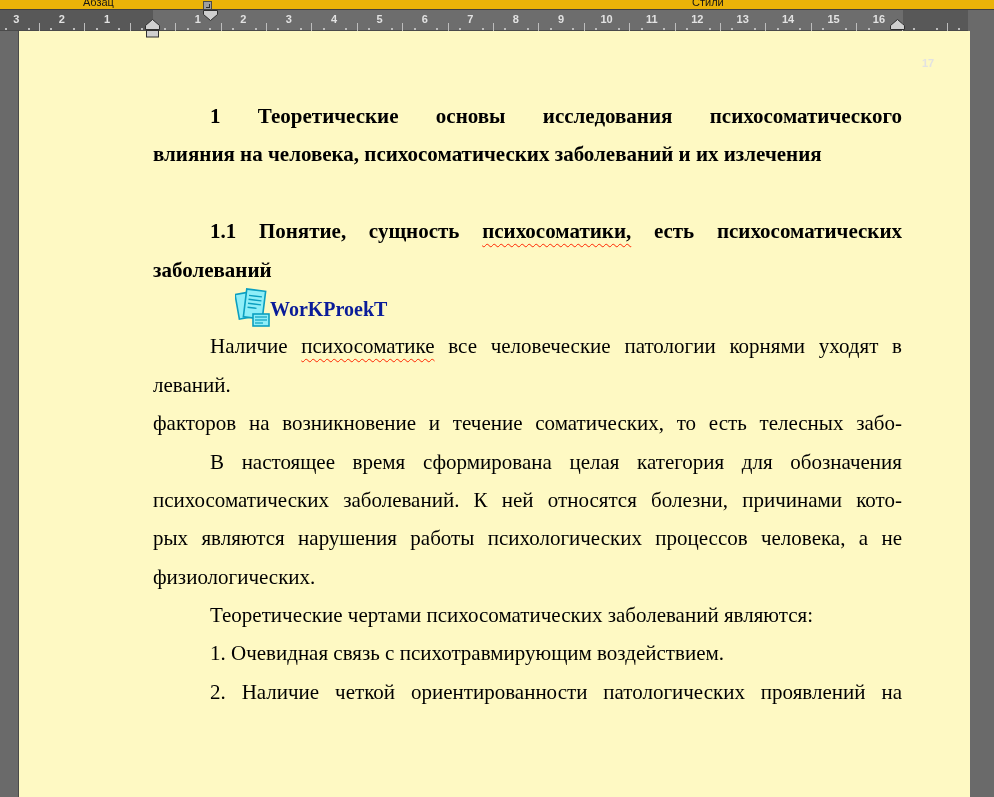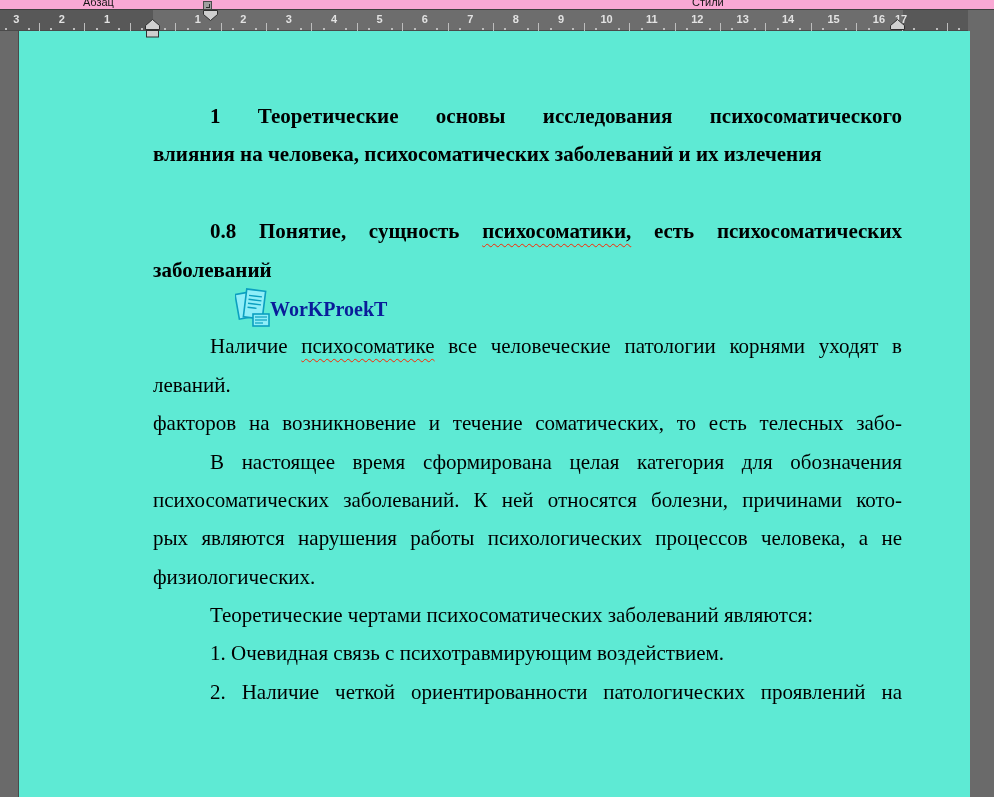--- a/index.html
+++ b/index.html
@@ -4,21 +4,21 @@
 <style>
   html,body{margin:0;padding:0;}
   body{
     width:994px;height:797px;overflow:hidden;position:relative;
     background:#6a6a6a;font-family:"Liberation Sans",sans-serif;
   }
 
   
   .ribbon-strip{
     position:absolute;left:0;top:0;width:994px;height:9px;
-    background:#f9a8d4;border-bottom:1px solid #3f3f3f;overflow:hidden;z-index:5;
+    background:#eab308;border-bottom:1px solid #3f3f3f;overflow:hidden;z-index:5;
   }
   .strip-label{
     position:absolute;top:-4px;font-size:11px;color:#151515;
     font-family:"Liberation Sans",sans-serif;white-space:nowrap;
   }
   .dialog-launcher{
     position:absolute;left:203px;top:1px;width:7px;height:7px;
     border:1px solid #4a4a4a;background:#9f9f9f;
   }
   .dialog-launcher::after{
@@ -39,21 +39,21 @@
     font-weight:bold;font-size:11px;color:#e2e2e2;z-index:2;
     font-family:"Liberation Sans",sans-serif;
   }
   .rtick-dot{position:absolute;top:18px;width:2px;height:2px;background:#bdbdbd;z-index:2;}
   .rtick-line{position:absolute;top:13px;width:1px;height:8px;background:#bdbdbd;z-index:2;}
   .marker{position:absolute;z-index:6;}
 
   
   .page{
     position:absolute;left:18px;top:31px;width:952px;height:766px;
-    background:#5eead4;border-left:1px solid #4a4a4a;box-sizing:border-box;
+    background:#fef9c3;border-left:1px solid #4a4a4a;box-sizing:border-box;
   }
   .doc{
     position:absolute;left:134px;top:66px;width:749px;
     font-family:"Liberation Serif",serif;font-size:21px;color:#000;
   }
   .line{height:38.4px;line-height:38.4px;text-align:justify;text-align-last:justify;white-space:nowrap;}
   .line.left{text-align:left;text-align-last:left;}
   .indent{text-indent:57px;}
   .b{font-weight:bold;}
   .sq{
@@ -109,21 +109,21 @@
     <span class="rnum" style="left: 470.3px;">7</span>
     <span class="rnum" style="left: 515.7px;">8</span>
     <span class="rnum" style="left: 561.1px;">9</span>
     <span class="rnum" style="left: 606.5px;">10</span>
     <span class="rnum" style="left: 651.9px;">11</span>
     <span class="rnum" style="left: 697.3px;">12</span>
     <span class="rnum" style="left: 742.7px;">13</span>
     <span class="rnum" style="left: 788.1px;">14</span>
     <span class="rnum" style="left: 833.5px;">15</span>
     <span class="rnum" style="left: 878.9px;">16</span>
-    <span class="rnum" style="left: 901px;">17</span>
+    <span class="rnum" style="left: 928px; margin-top: 44px;">17</span>
     <div class="rtick-dot" style="left: 4.95px;"></div>
     <div class="rtick-dot" style="left: 27.65px;"></div>
     <div class="rtick-line" style="left: 39px;"></div>
     <div class="rtick-dot" style="left: 50.35px;"></div>
     <div class="rtick-dot" style="left: 73.05px;"></div>
     <div class="rtick-line" style="left: 84.4px;"></div>
     <div class="rtick-dot" style="left: 95.75px;"></div>
     <div class="rtick-dot" style="left: 118.45px;"></div>
     <div class="rtick-line" style="left: 129.8px;"></div>
     <div class="rtick-dot" style="left: 141.15px;"></div>
@@ -185,21 +185,21 @@
 
 <div class="page">
   <div class="doc">
 
     <div class="line b indent">1 Теоретические основы исследования психосоматического</div>
     <div class="line b left">влияния на человека, психосоматических заболеваний и их излечения</div>
 
     <div class="empty"></div>
 
     <div class="line b indent">
-      <span>0.8 Понятие, сущность </span><span class="sq">психосоматики,</span><span> есть психосоматических</span>
+      <span>1.1 Понятие, сущность </span><span class="sq">психосоматики,</span><span> есть психосоматических</span>
     </div>
     <div class="line b left">заболеваний</div>
 
     <div class="logo-line">
       <svg class="logo-icon" width="38" height="44" viewBox="0 0 38 44">
         <g>
           <rect x="2" y="7" width="16" height="25" transform="rotate(-10 10 19)" style="fill:var(--c-icon-fill,#8feef8);stroke:var(--c-icon-stroke,#0b9fc0)" stroke-width="1.6"></rect>
           <rect x="10" y="4" width="19" height="28" transform="rotate(7 19 18)" style="fill:var(--c-icon-fill,#8feef8);stroke:var(--c-icon-stroke,#0b9fc0)" stroke-width="1.6"></rect>
           <g transform="rotate(7 19 18)" style="stroke:var(--c-icon-stroke,#0b9fc0)" stroke-width="1.4">
             <line x1="13" y1="10" x2="26" y2="10"></line>

